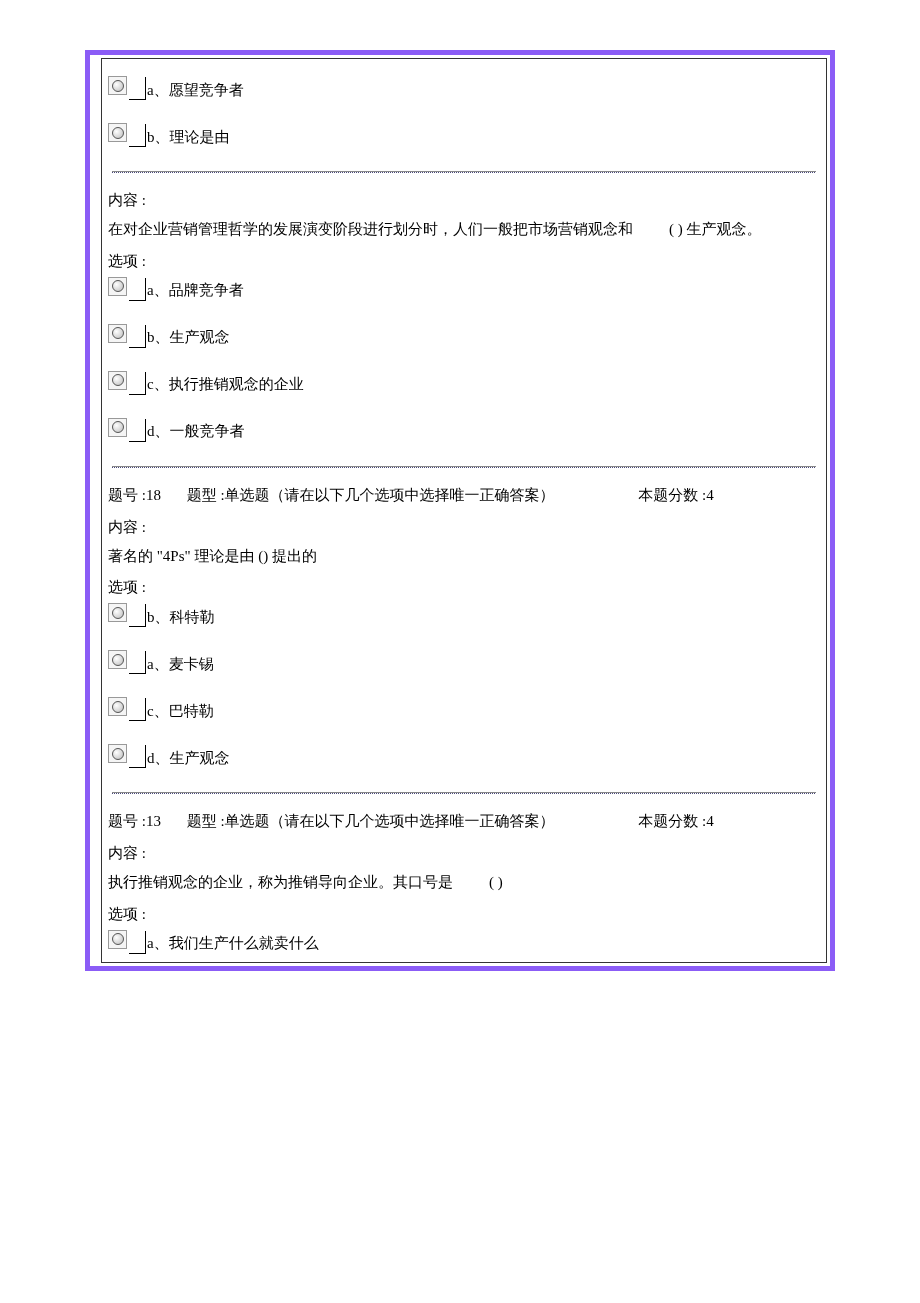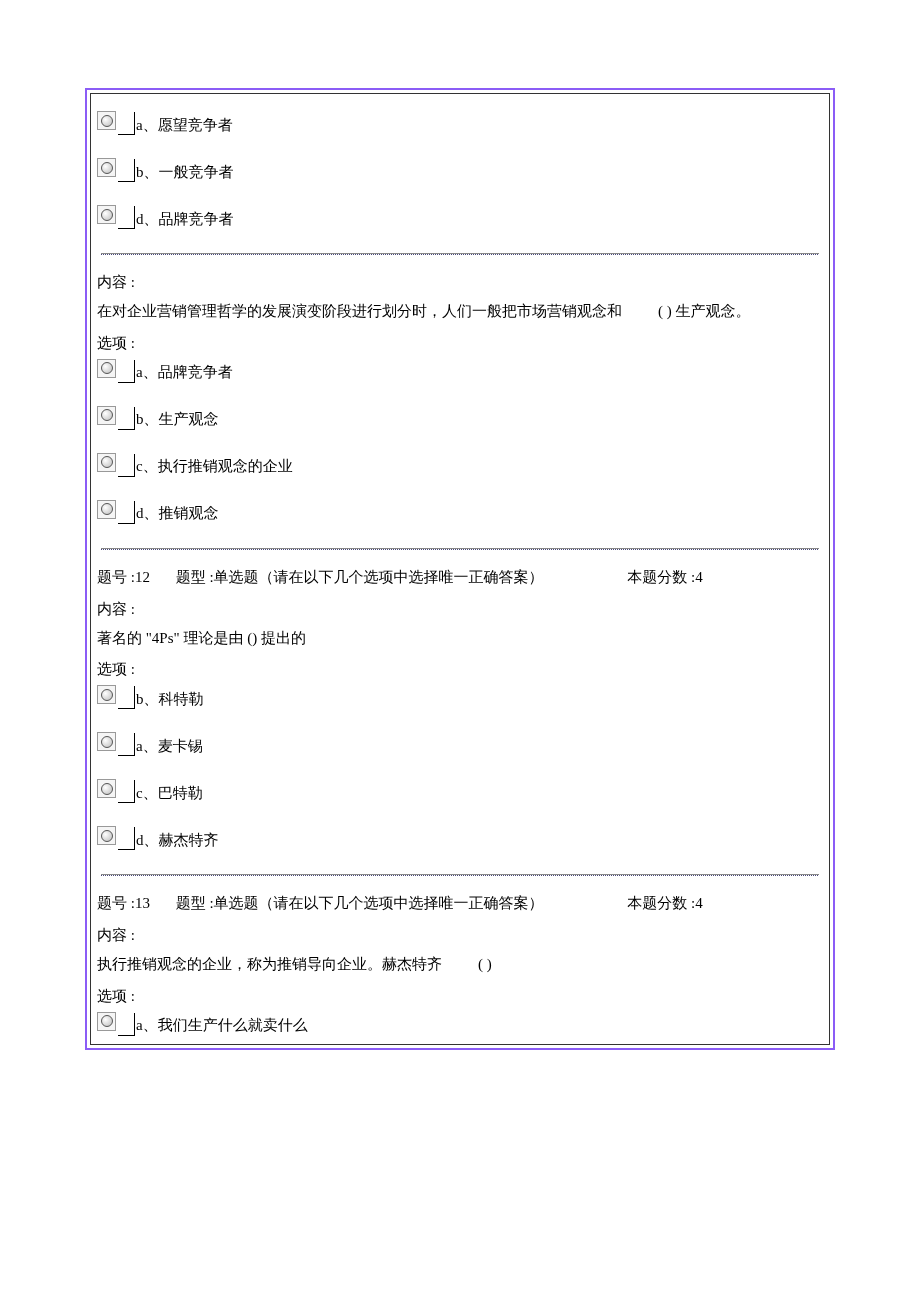--- a/index.html
+++ b/index.html
@@ -8,22 +8,23 @@
       padding: 0;
     }
     body {
       background: #ffffff;
       font-family: "SimSun", "宋体", serif;
       font-size: 15px;
       color: #000000;
       width: 920px;
     }
     .page-container {
-      border: 2px solid #8b5cf6;
-      margin: 88px 85px 30px 85px;
+      border: 5px solid #8b5cf6;
+      margin: 50px 85px 30px 85px;
+      padding-left: 8px;
     }
     .inner-container {
       border: 1px solid #333;
       margin: 3px;
       padding: 0;
     }
     .question-block {
       padding: 8px 6px 4px 6px;
     }
     .options-only-block {
@@ -122,26 +123,21 @@
 
     <div class="options-only-block">
       <div class="option-row">
         <span class="radio-box"></span>
         <span class="underline-box"></span>
         <span class="option-label">a、愿望竞争者</span>
       </div>
       <div class="option-row">
         <span class="radio-box"></span>
         <span class="underline-box"></span>
-        <span class="option-label">b、一般竞争者</span>
-      </div>
-      <div class="option-row">
-        <span class="radio-box"></span>
-        <span class="underline-box"></span>
-        <span class="option-label">d、品牌竞争者</span>
+        <span class="option-label">b、理论是由</span>
       </div>
       <div class="separator"></div>
     </div>
 
     <div class="question-block">
       <div class="content-label">内容 :</div>
       <div class="content-text">
         <span>在对企业营销管理哲学的发展演变阶段进行划分时，人们一般把市场营销观念和</span><span class="blank-slot">( ) 生产观念。</span>
       </div>
       <div class="options-label">选项 :</div>
@@ -157,29 +153,29 @@
         <span class="option-label">b、生产观念</span>
       </div>
       <div class="option-row">
         <span class="radio-box"></span>
         <span class="underline-box"></span>
         <span class="option-label">c、执行推销观念的企业</span>
       </div>
       <div class="option-row">
         <span class="radio-box"></span>
         <span class="underline-box"></span>
-        <span class="option-label">d、推销观念</span>
+        <span class="option-label">d、一般竞争者</span>
       </div>
       <div class="separator"></div>
     </div>
 
     <div class="question-block">
       <div class="header-line">
         <span class="qnum-label">
-          <span>题号 :</span><span>12</span>
+          <span>题号 :</span><span>18</span>
         </span>
         <span class="qtype-label">
           <span>题型 :</span><span>单选题（请在以下几个选项中选择唯一正确答案）</span>
         </span>
         <span class="score-label">
           <span>本题分数  :</span><span>4</span>
         </span>
       </div>
       <div class="content-label">内容 :</div>
       <div class="content-text">著名的 "4Ps" 理论是由  () 提出的</div>
@@ -196,40 +192,40 @@
         <span class="option-label">a、麦卡锡</span>
       </div>
       <div class="option-row">
         <span class="radio-box"></span>
         <span class="underline-box"></span>
         <span class="option-label">c、巴特勒</span>
       </div>
       <div class="option-row">
         <span class="radio-box"></span>
         <span class="underline-box"></span>
-        <span class="option-label">d、赫杰特齐</span>
+        <span class="option-label">d、生产观念</span>
       </div>
       <div class="separator"></div>
     </div>
 
     <div class="question-block">
       <div class="header-line">
         <span class="qnum-label">
           <span>题号 :</span><span>13</span>
         </span>
         <span class="qtype-label">
           <span>题型 :</span><span>单选题（请在以下几个选项中选择唯一正确答案）</span>
         </span>
         <span class="score-label">
           <span>本题分数  :</span><span>4</span>
         </span>
       </div>
       <div class="content-label">内容 :</div>
       <div class="content-text">
-        <span>执行推销观念的企业，称为推销导向企业。赫杰特齐</span><span class="blank-slot">( )</span>
+        <span>执行推销观念的企业，称为推销导向企业。其口号是</span><span class="blank-slot">( )</span>
       </div>
       <div class="options-label">选项 :</div>
 
       <div class="option-row" style="margin-bottom:4px;">
         <span class="radio-box"></span>
         <span class="underline-box"></span>
         <span class="option-label">a、我们生产什么就卖什么</span>
       </div>
     </div>
 

